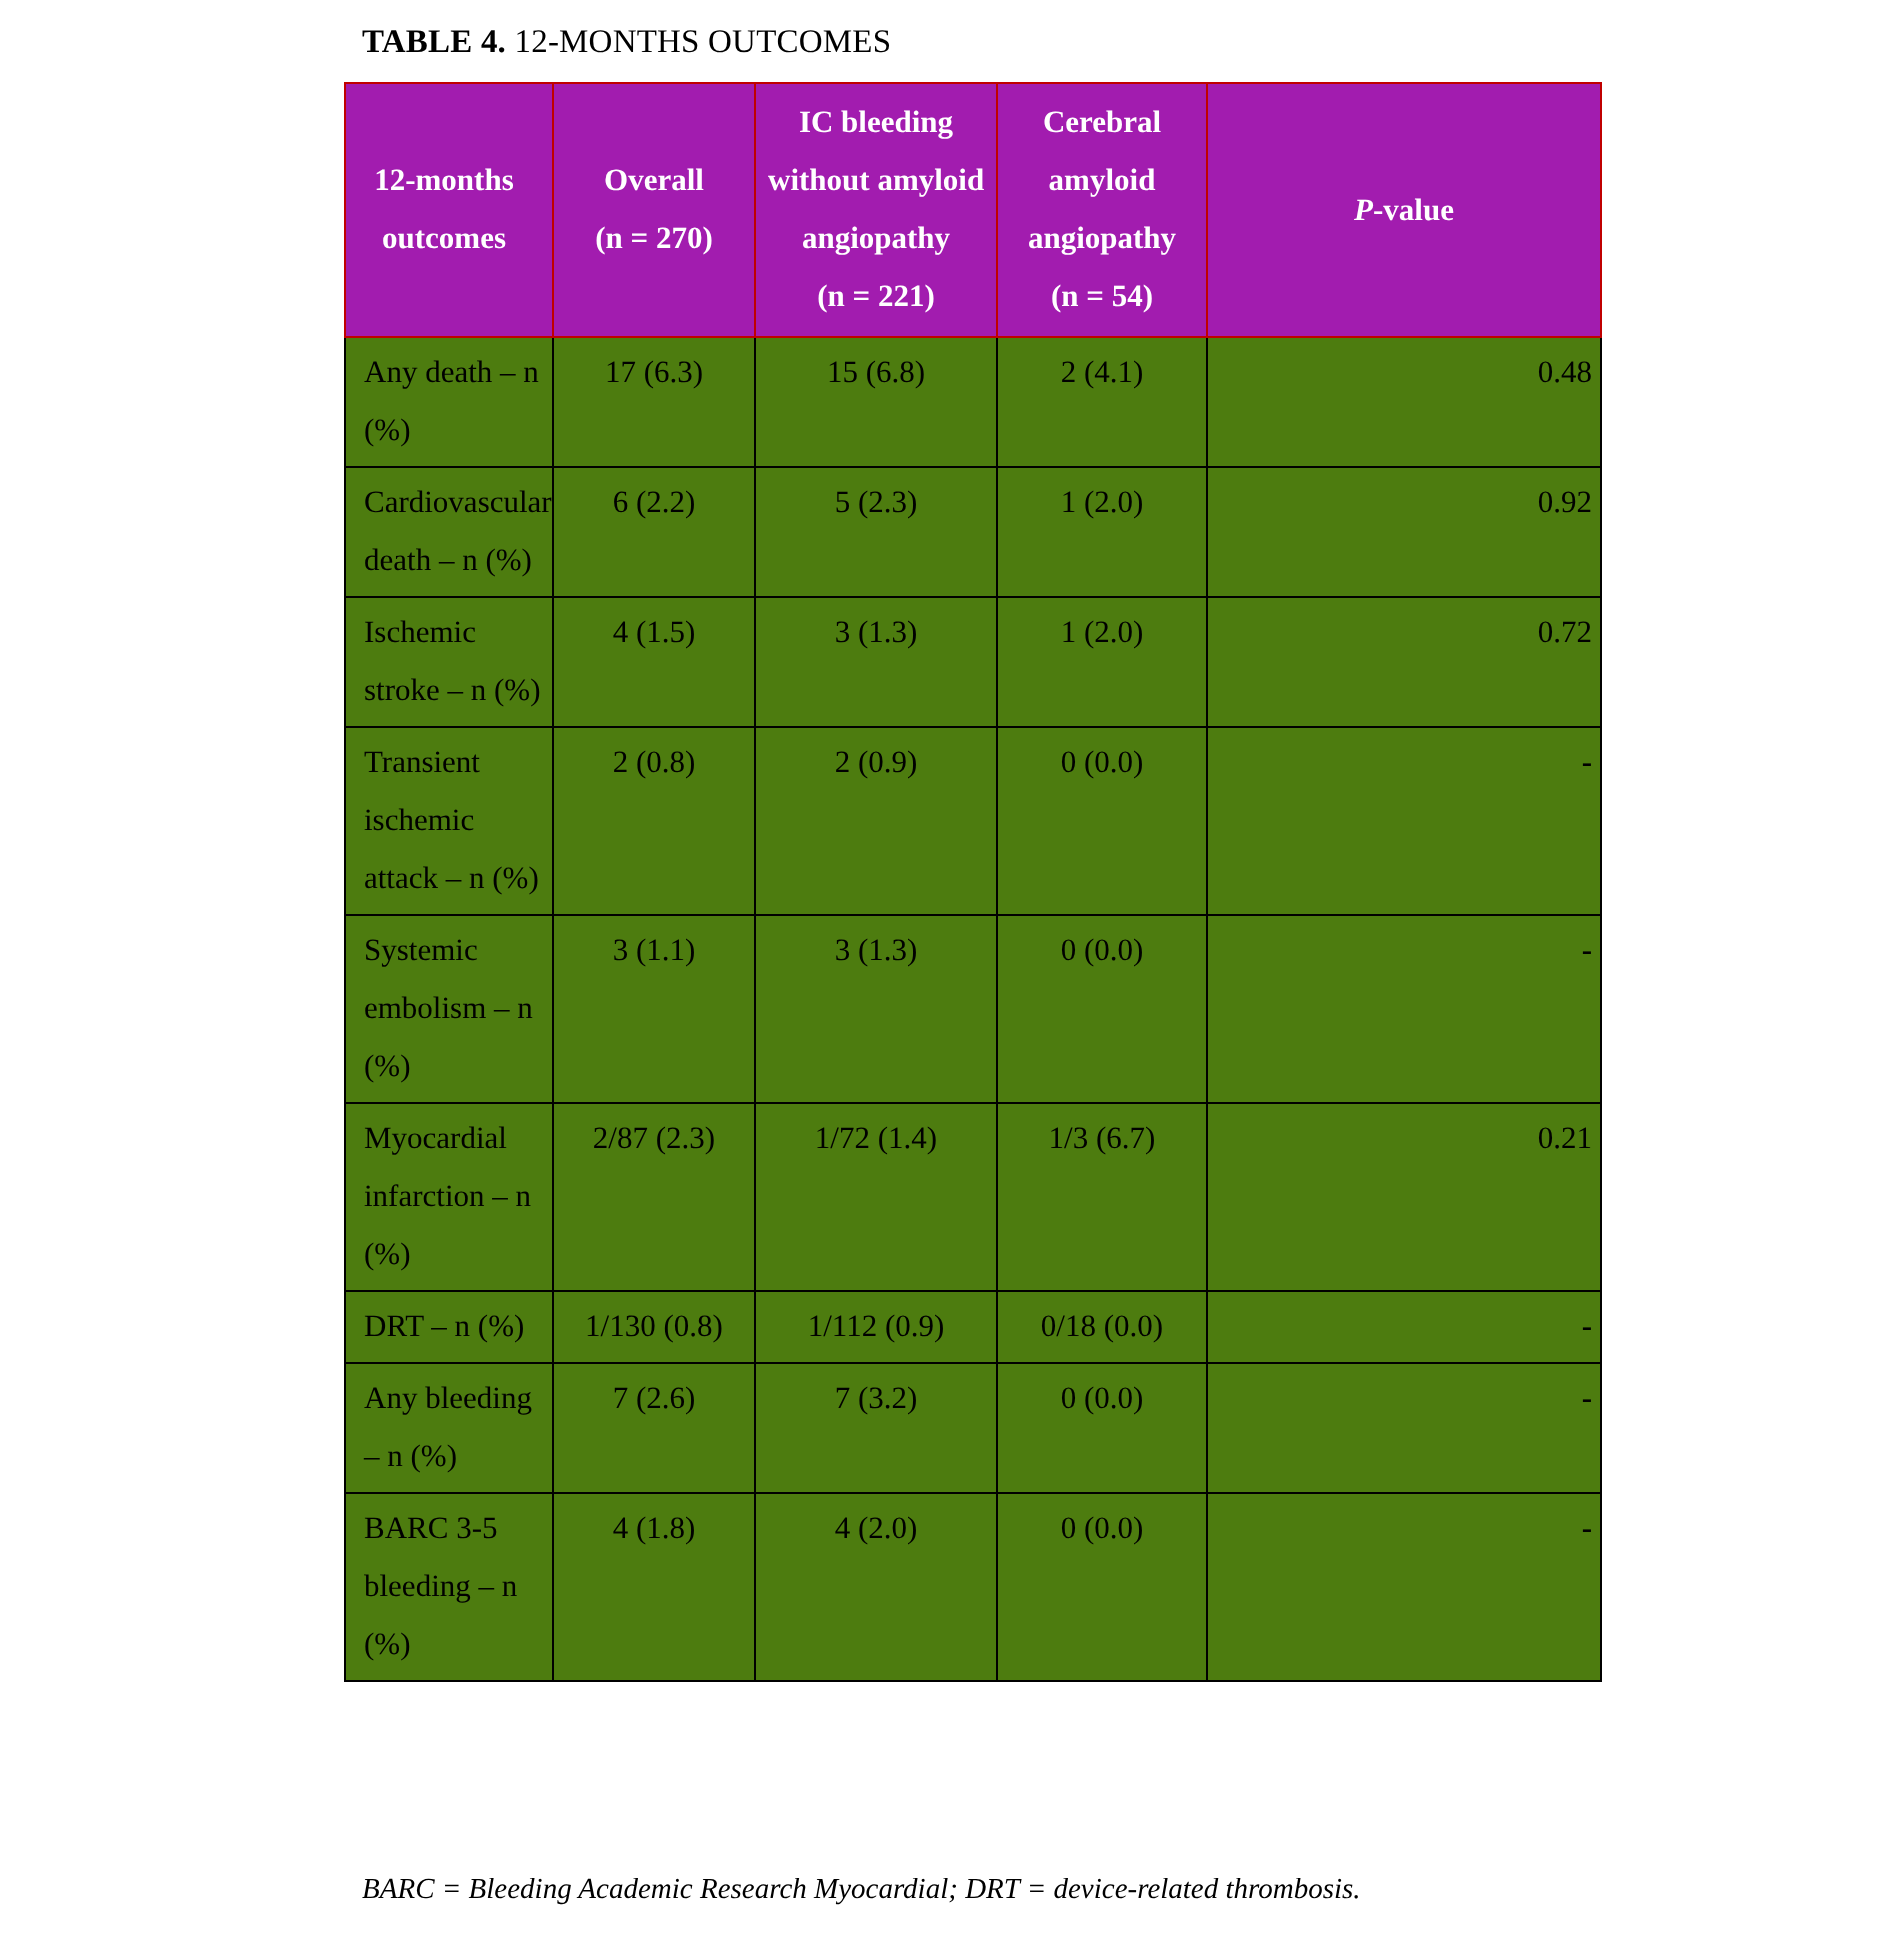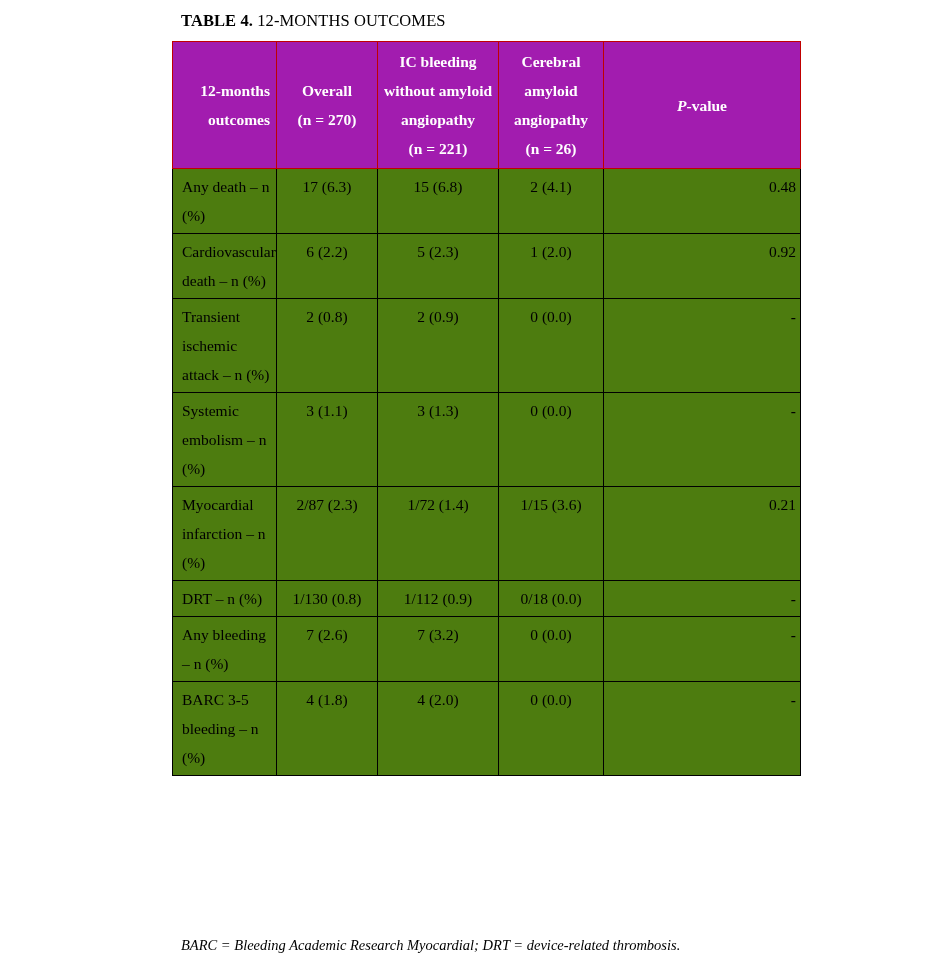--- a/index.html
+++ b/index.html
@@ -66,21 +66,21 @@
     color: #ffffff;
     border: 1px solid #C00000;
     font-weight: bold;
     vertical-align: middle;
     height: 126px;
     line-height: 29px;
     font-size: 15.5px;
     padding: 0 6px;
   }
   thead tr.header-row th.h-first {
-    text-align: right;
+    text-align: center;
     padding-left: 1px;
   }
   thead tr.header-row th.h-ctr {
     text-align: center;
   }
   .hdr-line { display: block; white-space: nowrap; }
   .pval-p { font-style: italic; }
 
   
   tbody td {
@@ -148,21 +148,21 @@
         <th class="h-ctr">
           <span class="hdr-line">IC bleeding</span>
           <span class="hdr-line">without amyloid</span>
           <span class="hdr-line">angiopathy</span>
           <span class="hdr-line">(n = 221)</span>
         </th>
         <th class="h-ctr">
           <span class="hdr-line">Cerebral</span>
           <span class="hdr-line">amyloid</span>
           <span class="hdr-line">angiopathy</span>
-          <span class="hdr-line">(n = 26)</span>
+          <span class="hdr-line">(n = 54)</span>
         </th>
         <th class="h-ctr">
           <span class="hdr-line"><span class="pval-p">P</span><span>-value</span></span>
         </th>
       </tr>
     </thead>
     <tbody>
 
       <tr class="h3">
         <td class="lbl">Any death – n (%)</td>
@@ -173,20 +173,27 @@
       </tr>
 
       <tr class="h3">
         <td class="lbl">Cardiovascular death – n (%)</td>
         <td class="val">6 (2.2)</td>
         <td class="val">5 (2.3)</td>
         <td class="val">1 (2.0)</td>
         <td class="pval">0.92</td>
       </tr>
 
+      <tr class="h3">
+        <td class="lbl">Ischemic stroke – n (%)</td>
+        <td class="val">4 (1.5)</td>
+        <td class="val">3 (1.3)</td>
+        <td class="val">1 (2.0)</td>
+        <td class="pval">0.72</td>
+      </tr>
 
       <tr class="h4">
         <td class="lbl">Transient ischemic attack – n (%)</td>
         <td class="val">2 (0.8)</td>
         <td class="val">2 (0.9)</td>
         <td class="val">0 (0.0)</td>
         <td class="pval dash">-</td>
       </tr>
 
       <tr class="h4">
@@ -195,21 +202,21 @@
         <td class="val">3 (1.3)</td>
         <td class="val">0 (0.0)</td>
         <td class="pval dash">-</td>
       </tr>
 
 
       <tr class="h4">
         <td class="lbl">Myocardial infarction – n (%)</td>
         <td class="val">2/87 (2.3)</td>
         <td class="val">1/72 (1.4)</td>
-        <td class="val">1/15 (3.6)</td>
+        <td class="val">1/3 (6.7)</td>
         <td class="pval">0.21</td>
       </tr>
 
       <tr class="h1">
         <td class="lbl">DRT – n (%)</td>
         <td class="val">1/130 (0.8)</td>
         <td class="val">1/112 (0.9)</td>
         <td class="val">0/18 (0.0)</td>
         <td class="pval dash">-</td>
       </tr>

